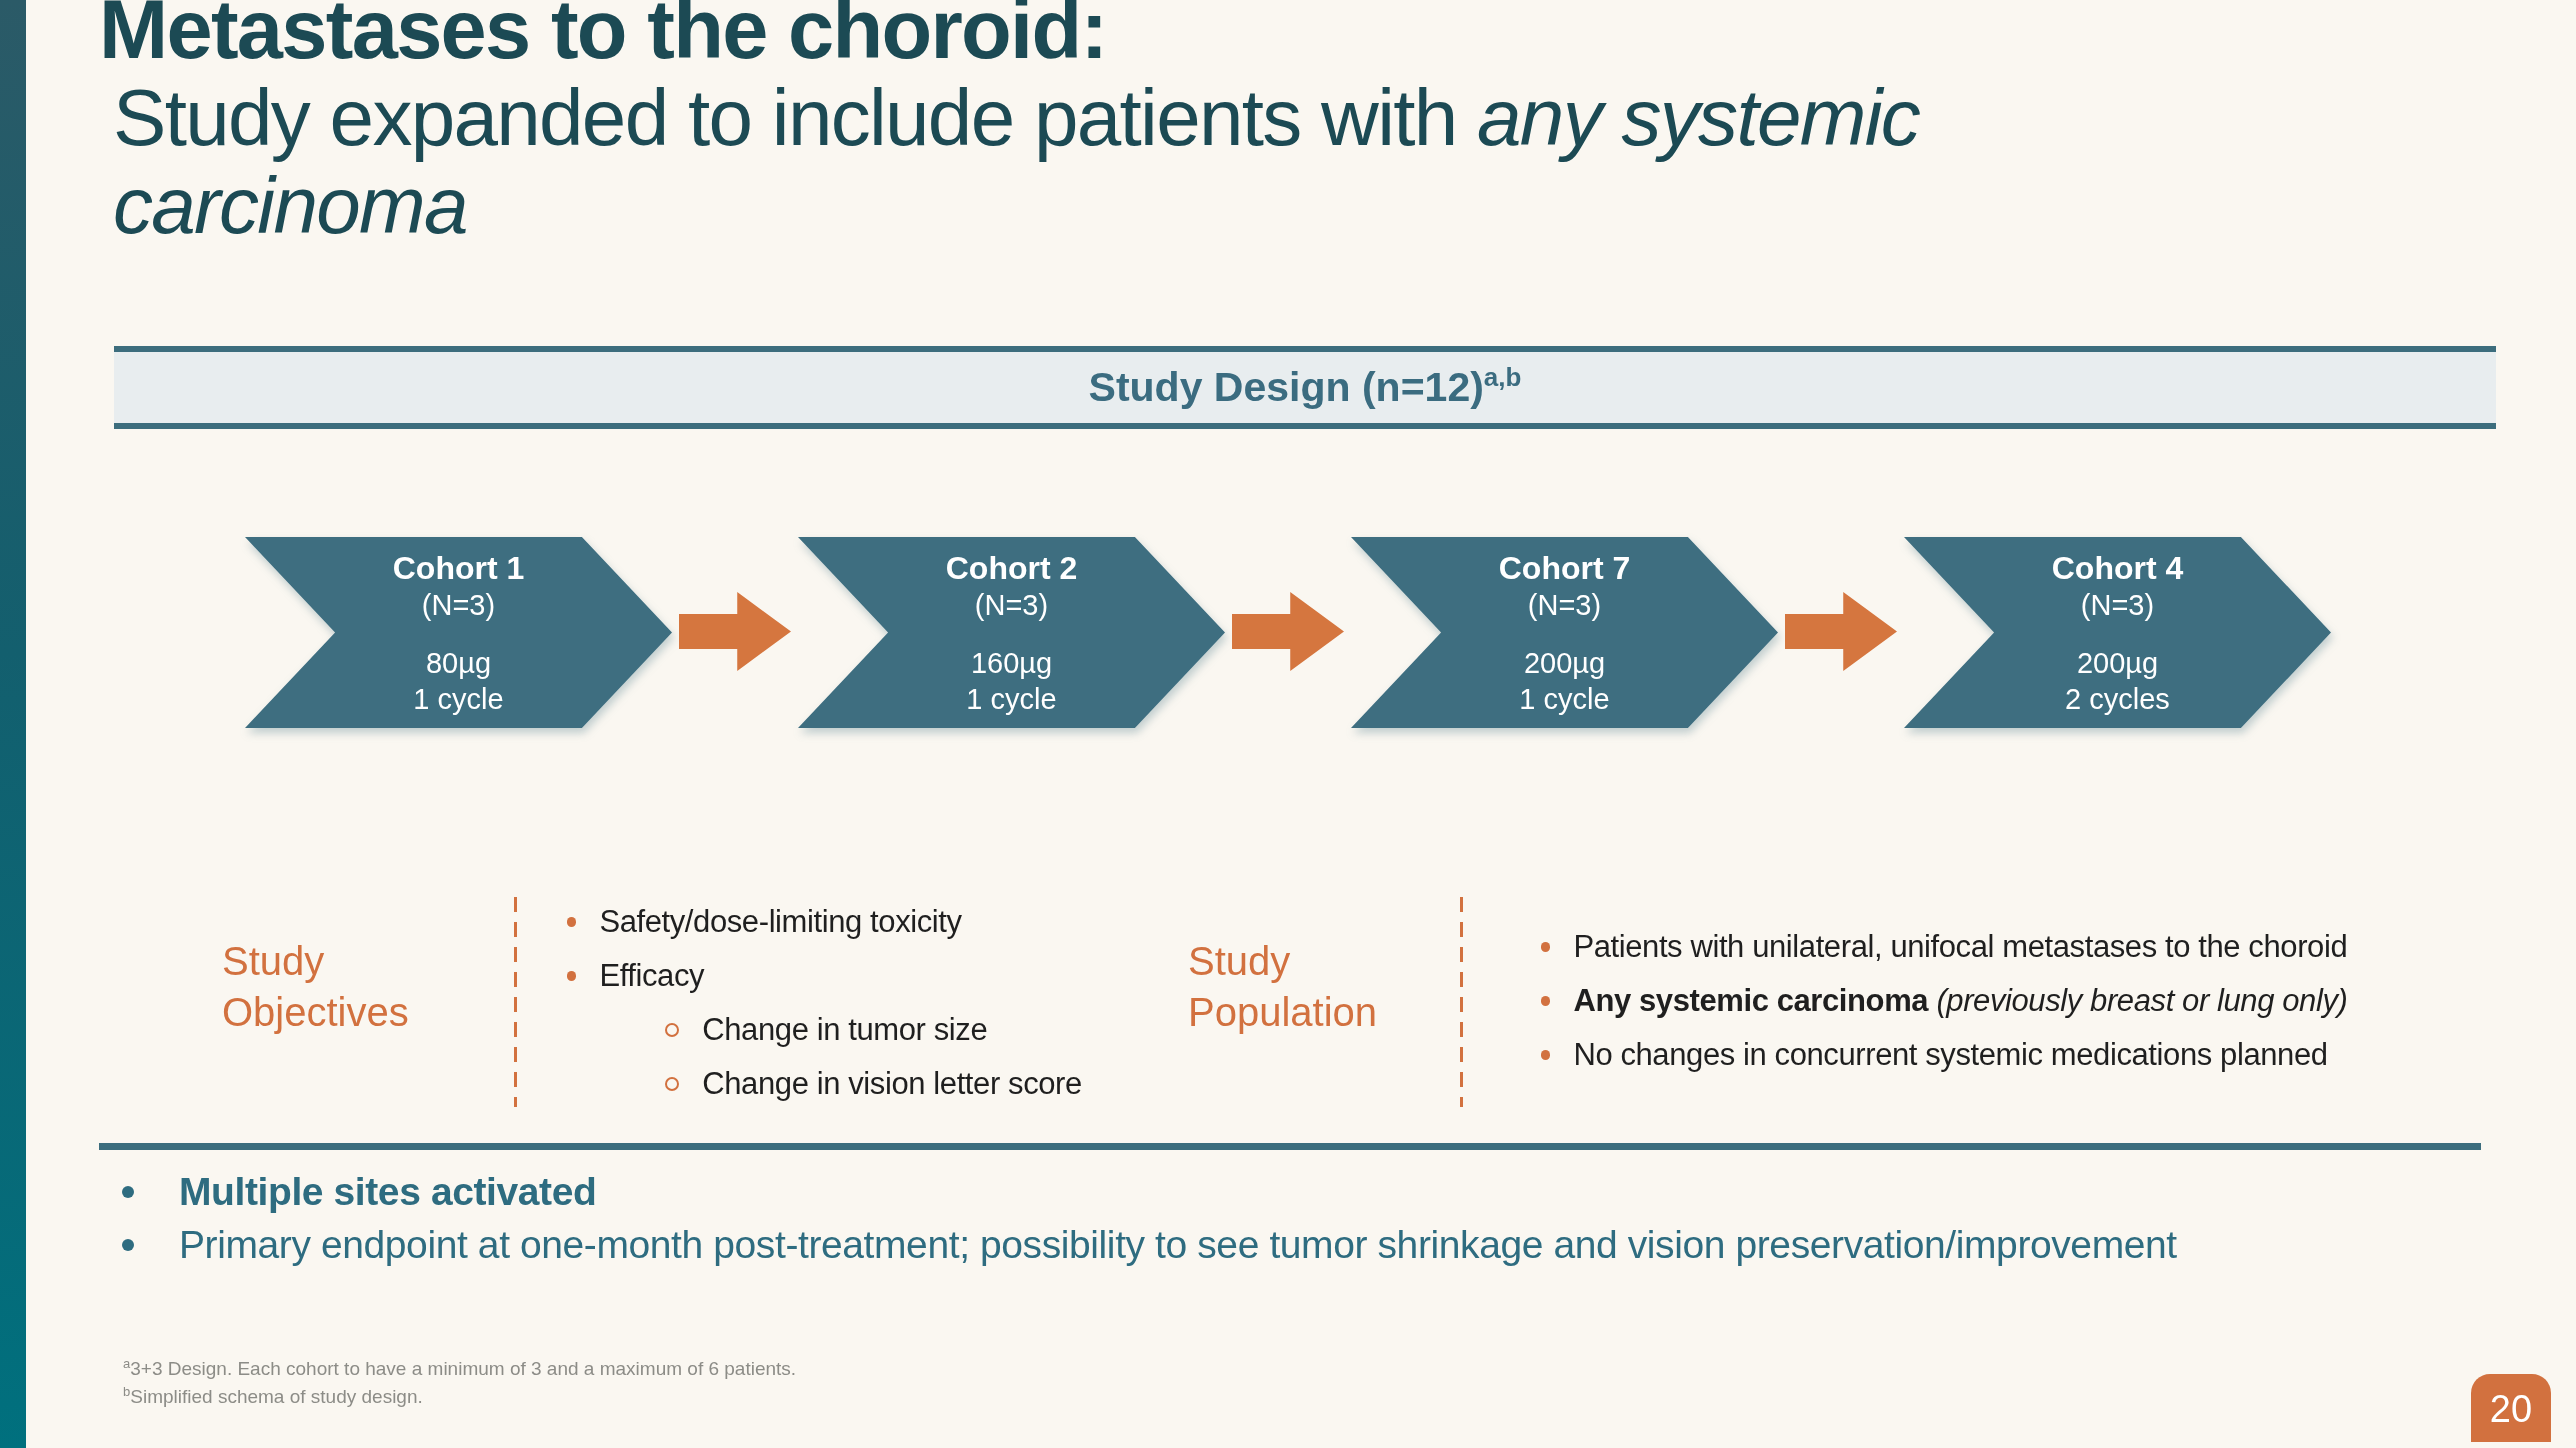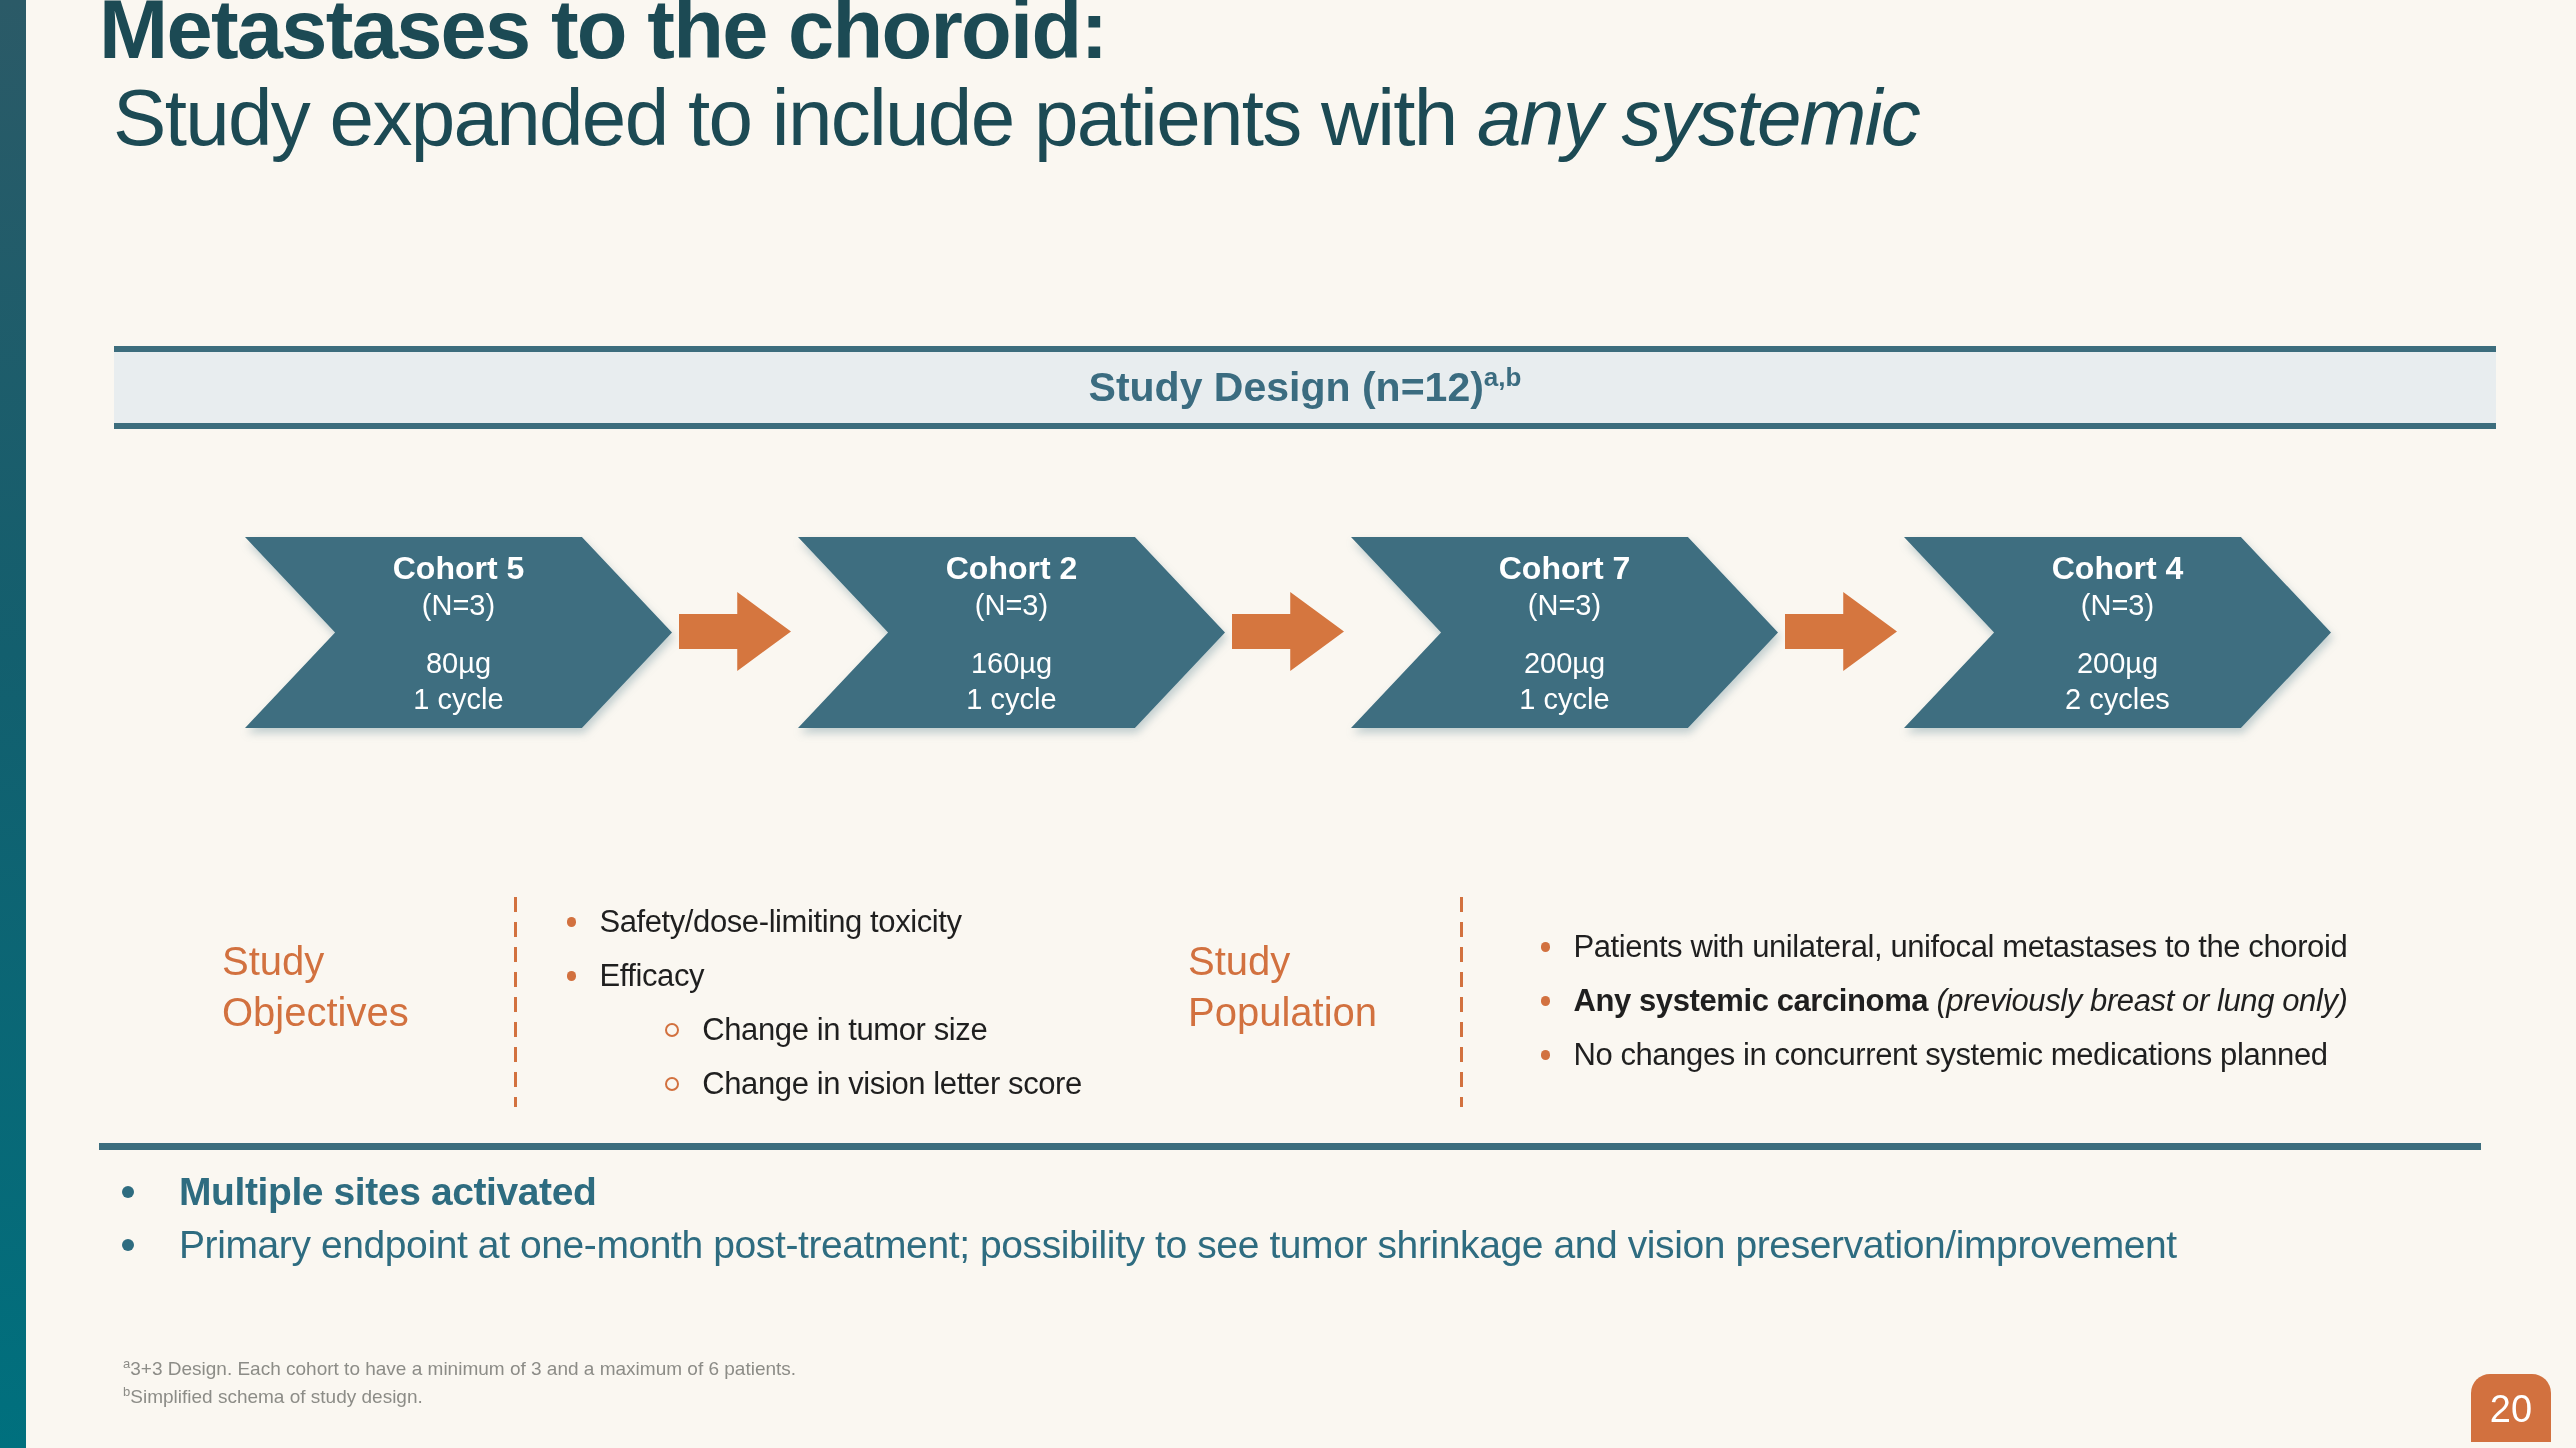--- a/index.html
+++ b/index.html
@@ -63,29 +63,30 @@
 </head>
 <body>
 
 <div class="slide">
 
   <div class="left-bar"></div>
 
   <div class="title">
     <div class="t1">Metastases to the choroid:</div>
     <div class="t2"><span>Study expanded to include patients with </span><span class="it">any systemic</span></div>
+    <div class="t3 it">carcinoma</div>
   </div>
 
   <div class="design-bar">
     <div class="txt"><span>Study Design (n=12)</span><sup>a,b</sup></div>
   </div>
 
   <div class="chev-wrap" style="left:245px">
     <div class="chev">
-      <div class="name">Cohort 5</div>
+      <div class="name">Cohort 1</div>
       <div class="nval">(N=3)</div>
       <div class="gap"></div>
       <div class="dose">80µg</div>
       <div class="cyc">1 cycle</div>
     </div>
   </div>
   <div class="oarrow" style="left:679px"></div>
 
   <div class="chev-wrap" style="left:798px">
     <div class="chev">

